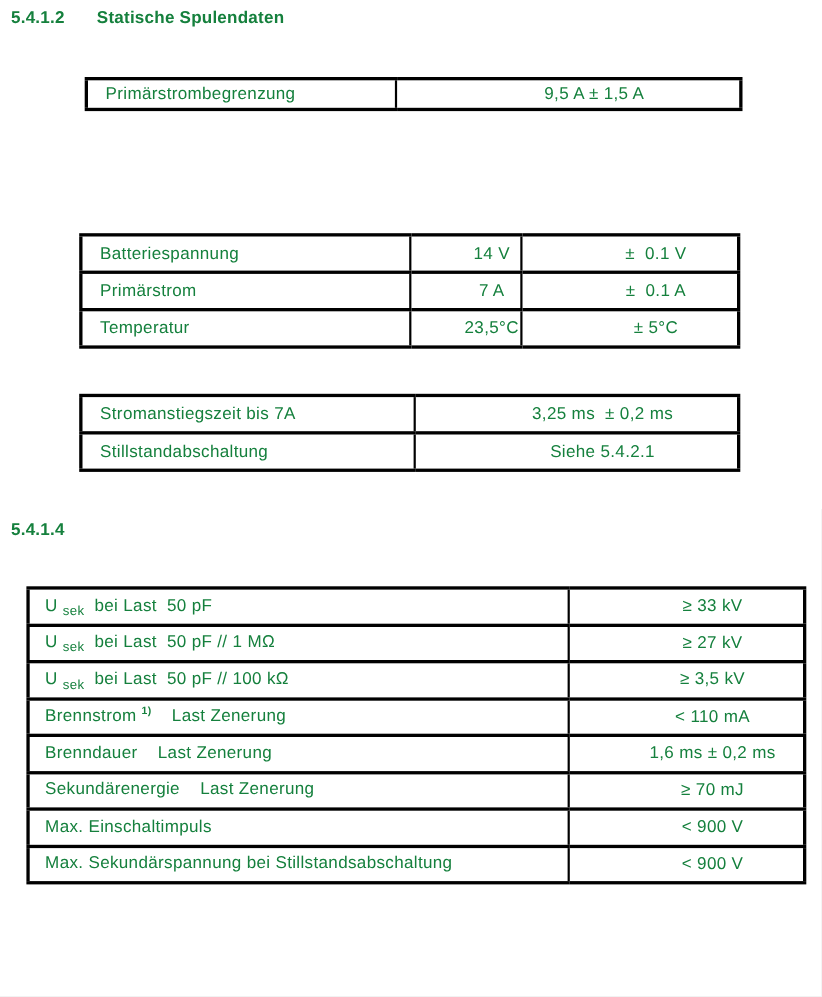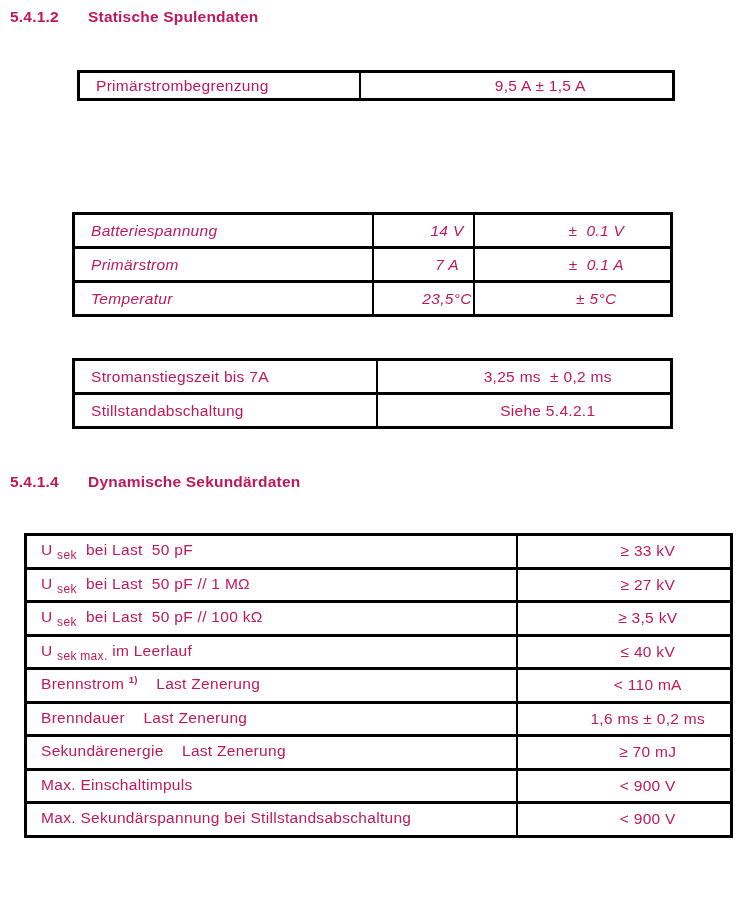--- a/index.html
+++ b/index.html
@@ -4,21 +4,21 @@
 <style>
   * { margin: 0; padding: 0; box-sizing: border-box; }
   html, body { background: #e8e8e8; }
   body { font-family: "Liberation Sans", "DejaVu Sans", sans-serif; }
 
   .page {
     position: relative;
     width: 747px;
     height: 906px;
     background: #ffffff;
-    color: #be185d;
+    color: #15803d;
     overflow: hidden;
     margin: 0 auto;
   }
 
   .heading {
     position: absolute;
     left: 10px;
     display: flex;
     font-weight: bold;
     font-size: 15.5px;
@@ -45,21 +45,21 @@
     overflow: hidden;
     vertical-align: middle;
   }
   td.lbl { text-align: left; padding-left: 16px; }
   td.val, td.tol { text-align: center; padding-left: 48px; }
 
   
   .t1 { left: 77px; top: 70px;  width: 595px; }
   .t1 td { height: 28px; }
   .t2 { left: 72px; top: 212px; width: 598px; }
-  .t2 td { height: 34px; font-style: italic; }
+  .t2 td { height: 34px; }
   .t3 { left: 72px; top: 358px; width: 598px; }
   .t3 td { height: 34px; }
   .t4 { left: 24px; top: 533px; width: 706px; }
   .t4 td { height: 33.5px; }
   .t4 td.lbl { padding-left: 14px; }
 
   .sub {
     font-size: 12px;
     vertical-align: sub;
     white-space: pre;
@@ -133,44 +133,39 @@
     </tr>
     <tr>
       <td class="lbl">Stillstandabschaltung</td>
       <td class="val">Siehe 5.4.2.1</td>
     </tr>
   </tbody>
     </table>
 
   <div class="heading" style="top:473px">
     <span class="sec-num">5.4.1.4</span>
-    <span class="sec-title">Dynamische Sekundärdaten</span>
   </div>
 
   <table class="spec t4">
     <colgroup>
         <col style="width:491px">
         <col style="width:215px">
       </colgroup>
     <tbody>
         <tr>
       <td class="lbl"><span class="pre">U </span><span class="sub">sek</span><span class="sup"></span><span class="rest">  bei Last  50 pF</span></td>
       <td class="val">≥ 33 kV</td>
     </tr>
     <tr>
       <td class="lbl"><span class="pre">U </span><span class="sub">sek</span><span class="sup"></span><span class="rest">  bei Last  50 pF // 1 MΩ</span></td>
       <td class="val">≥ 27 kV</td>
     </tr>
     <tr>
       <td class="lbl"><span class="pre">U </span><span class="sub">sek</span><span class="sup"></span><span class="rest">  bei Last  50 pF // 100 kΩ</span></td>
       <td class="val">≥ 3,5 kV</td>
-    </tr>
-    <tr>
-      <td class="lbl"><span class="pre">U </span><span class="sub">sek max.</span><span class="sup"></span><span class="rest"> im Leerlauf</span></td>
-      <td class="val">≤ 40 kV</td>
     </tr>
     <tr>
       <td class="lbl"><span class="pre">Brennstrom </span><span class="sub"></span><span class="sup">1)</span><span class="rest">    Last Zenerung</span></td>
       <td class="val">&lt; 110 mA</td>
     </tr>
     <tr>
       <td class="lbl"><span class="pre"></span><span class="sub"></span><span class="sup"></span><span class="rest">Brenndauer    Last Zenerung</span></td>
       <td class="val">1,6 ms ± 0,2 ms</td>
     </tr>
     <tr>

